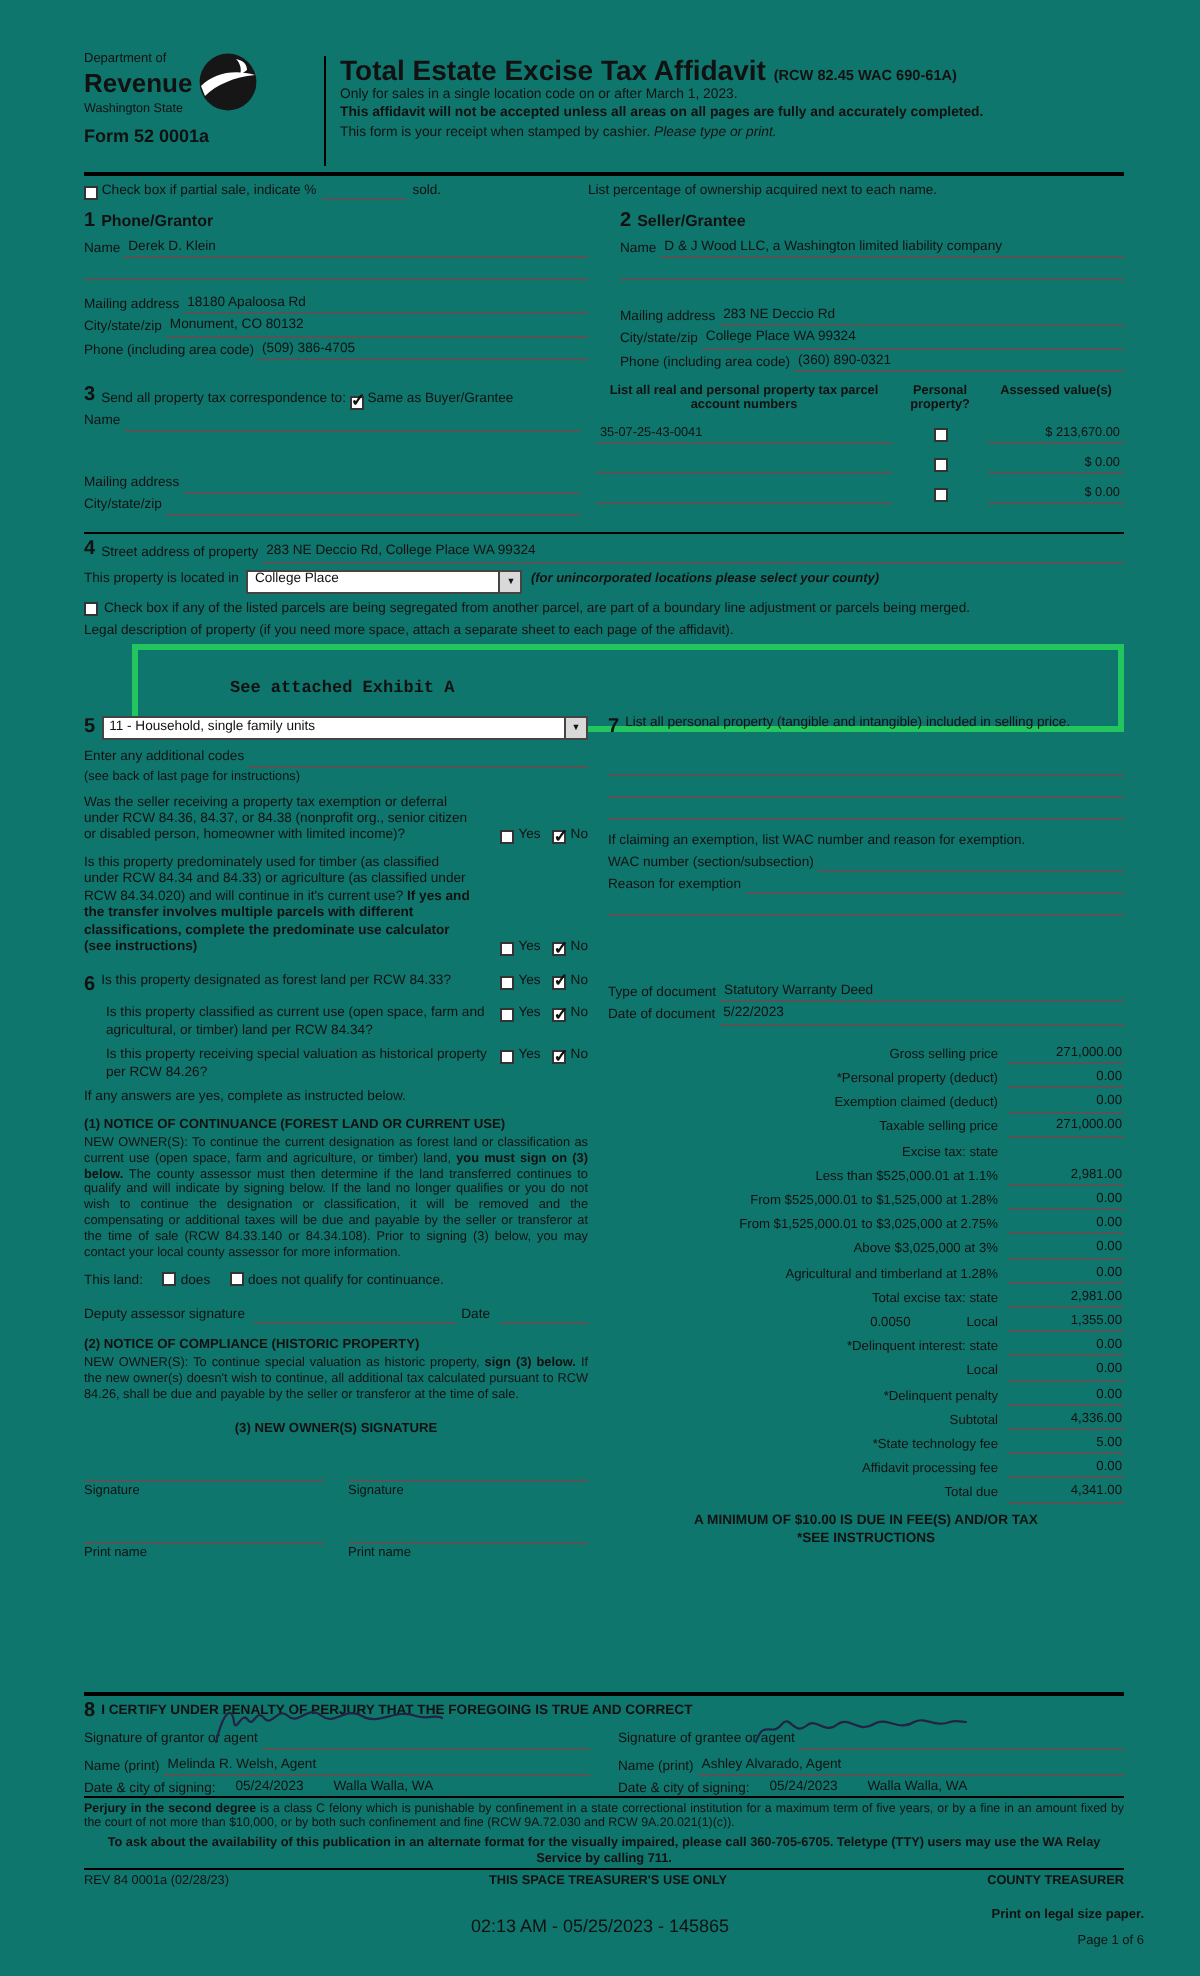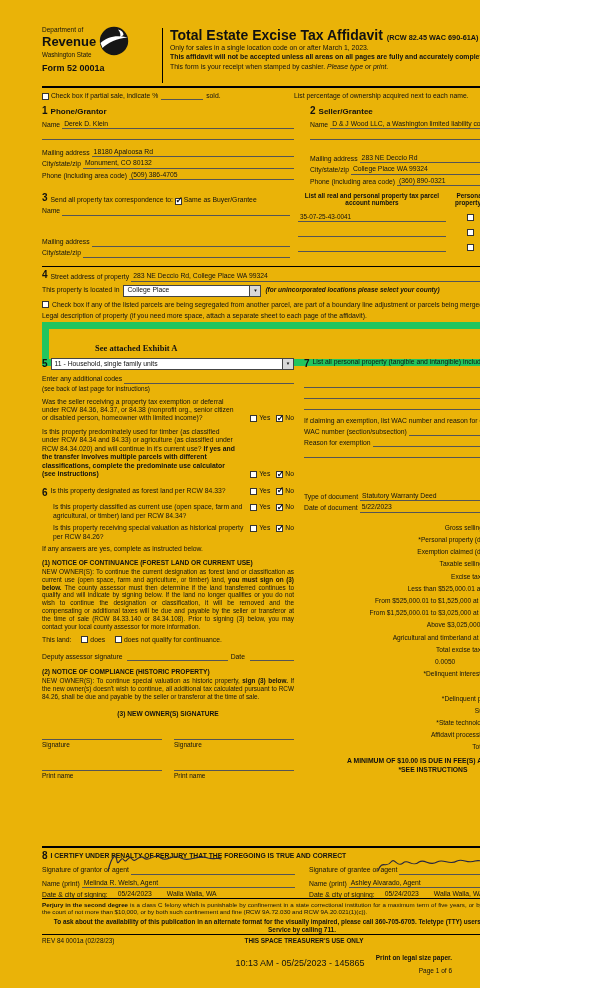--- a/index.html
+++ b/index.html
@@ -1,17 +1,17 @@
 <!DOCTYPE html>
 <html><head>
 <meta charset="utf-8">
 <style>
   * { margin:0; padding:0; box-sizing:border-box; }
   body { background:#ffffff; font-family:"Liberation Sans", sans-serif; }
-  .page { position:relative; width:480px; height:988px; background:#eab308; color:#111; font-size:6.8px; line-height:1.25; overflow:hidden; }
+  .page { position:relative; width:600px; height:988px; background:#0f766e; color:#111; font-size:6.8px; line-height:1.25; overflow:hidden; }
   .abs { position:absolute; }
   .bold { font-weight:bold; }
   .ital { font-style:italic; }
   .ctr  { text-align:center; }
 
   
   .hdr { top:26px; left:42px; width:520px; height:62px; display:flex; border-bottom:2px solid #000; padding-bottom:3px; }
   .agency { width:118px; }
   .agtop { display:flex; align-items:flex-start; }
   .agtxt { margin-right:3px; }
@@ -57,21 +57,21 @@
   .ptcb { display:flex; justify-content:center; padding-bottom:1px; }
   .ptval { border-bottom:1px solid #555; min-height:9px; text-align:right; padding:0 2px; }
 
   
   .sec4 { top:266px; left:42px; width:520px; border-top:1px solid #000; padding-top:2px; }
   .s4row2 { display:flex; align-items:center; margin-top:3px; }
   .locdd { width:138px; margin:0 4px; }
   .locnote { font-weight:bold; font-style:italic; font-size:6.5px; white-space:nowrap; }
   .s4row3 { display:flex; align-items:center; margin-top:4px; }
   .s4row3 .cb { margin-right:3px; }
-  .legalbox { border:7px solid #22c55e; height:44px; margin-top:2px; padding:14px 0 0 46px; font-family:Liberation Serif, serif; font-weight:bold; font-size:8.5px; }
+  .legalbox { border:3px solid #22c55e; height:44px; margin-top:2px; padding:14px 0 0 46px; font-family:Liberation Mono, monospace; font-weight:bold; font-size:8.5px;margin-left:24px; }
 
   
   .mid { top:358px; left:42px; width:520px; height:486px; display:flex; overflow:hidden; }
   .midL { width:252px; }
   .midR { width:258px; margin-left:10px; }
   .ddrow { display:flex; align-items:center; }
   .ddrow .dd { flex:1; }
   .smallnote { font-size:6.4px; margin-top:1px; }
   .qrow { display:flex; justify-content:space-between; align-items:flex-end; margin-top:5px; }
   .qtext { width:196px; }
@@ -575,20 +575,20 @@
     </div>
     <div class="altline">To ask about the availability of this publication in an alternate format for the visually impaired, please call 360-705-6705. Teletype (TTY) users may use the WA Relay Service by calling 711.</div>
   </div>
 
   <div class="botrow abs">
     <span>REV 84 0001a (02/28/23)</span>
     <span class="bold">THIS SPACE TREASURER'S USE ONLY</span>
     <span class="bold">COUNTY TREASURER</span>
   </div>
 
-  <div class="stamp abs">10:13 AM - 05/25/2023 - 145865</div>
+  <div class="stamp abs">02:13 AM - 05/25/2023 - 145865</div>
 
   <div class="printnote abs">
     <div class="bold">Print on legal size paper.</div>
     <div class="pagenum">Page 1 of 6</div>
   </div>
 
 </div>
 
 </body></html>

